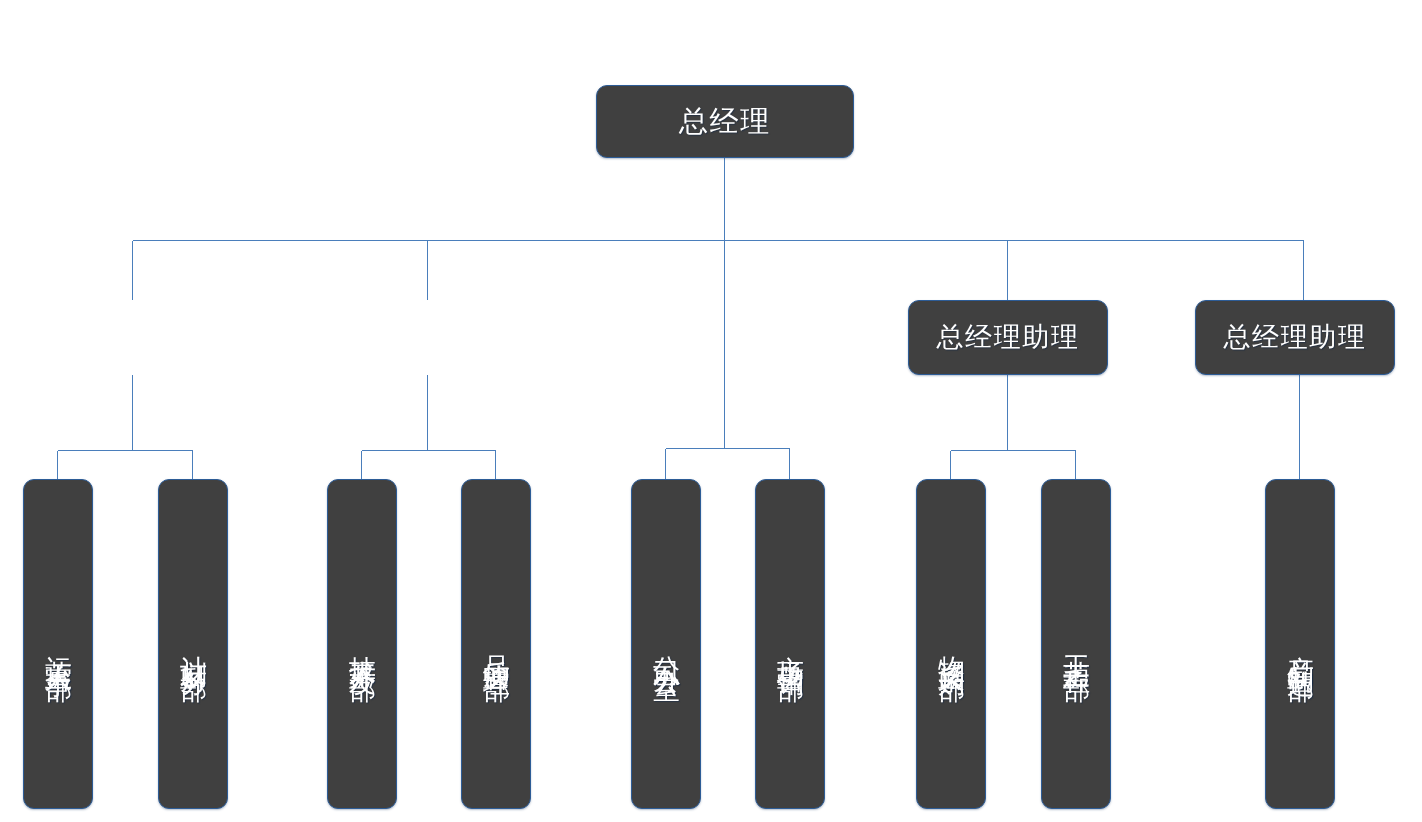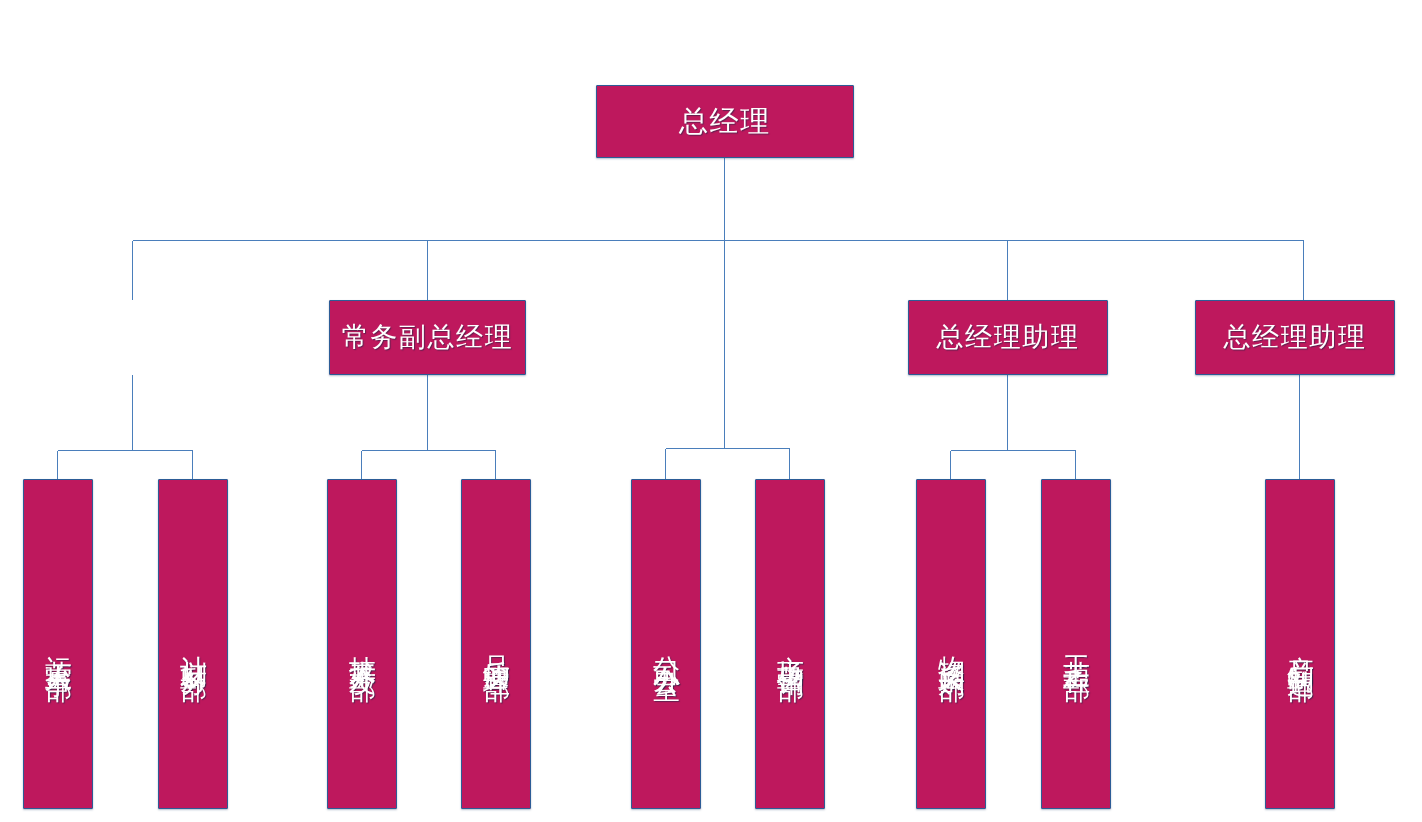--- a/index.html
+++ b/index.html
@@ -22,23 +22,23 @@
     position: absolute;
     left: 0;
     top: 0;
     width: 1422px;
     height: 822px;
     pointer-events: none;
   }
   .node {
     position: absolute;
     box-sizing: border-box;
-    background: #be185d;
+    background: #404040;
     border: 1.4px solid #2d5c96;
-    border-radius: 1px;
+    border-radius: 11px;
     color: #ffffff;
     display: flex;
     align-items: center;
     justify-content: center;
     text-align: center;
     text-shadow: 1px 1px 1px rgba(20,40,70,0.55);
     box-shadow: 0 1px 2px rgba(40,70,110,0.35);
     letter-spacing: 0.06em;
   }
   .node.horizontal {
@@ -94,21 +94,20 @@
       <path d="M950.5,450.5 L950.5,479"></path>
       <path d="M1075.5,450.5 L1075.5,479"></path>
 
       <path d="M1299.5,375 L1299.5,479"></path>
     </g>
   </svg>
 
   <div class="node horizontal root" style="left:596px; top:85px; width:258px; height:73px;">总经理</div>
 
 
-  <div class="node horizontal" style="left:329px; top:300px; width:197px; height:75px;">常务副总经理</div>
 
   <div class="node horizontal" style="left:908px; top:300px; width:200px; height:75px;">总经理助理</div>
 
   <div class="node horizontal" style="left:1195px; top:300px; width:200px; height:75px;">总经理助理</div>
 
   <div class="node vertical" style="left:23px; top:479px; width:70px; height:330px;">运营人事部</div>
 
   <div class="node vertical" style="left:158px; top:479px; width:70px; height:330px;">计划财务部</div>
 
   <div class="node vertical" style="left:327px; top:479px; width:70px; height:330px;">技术开发部</div>

